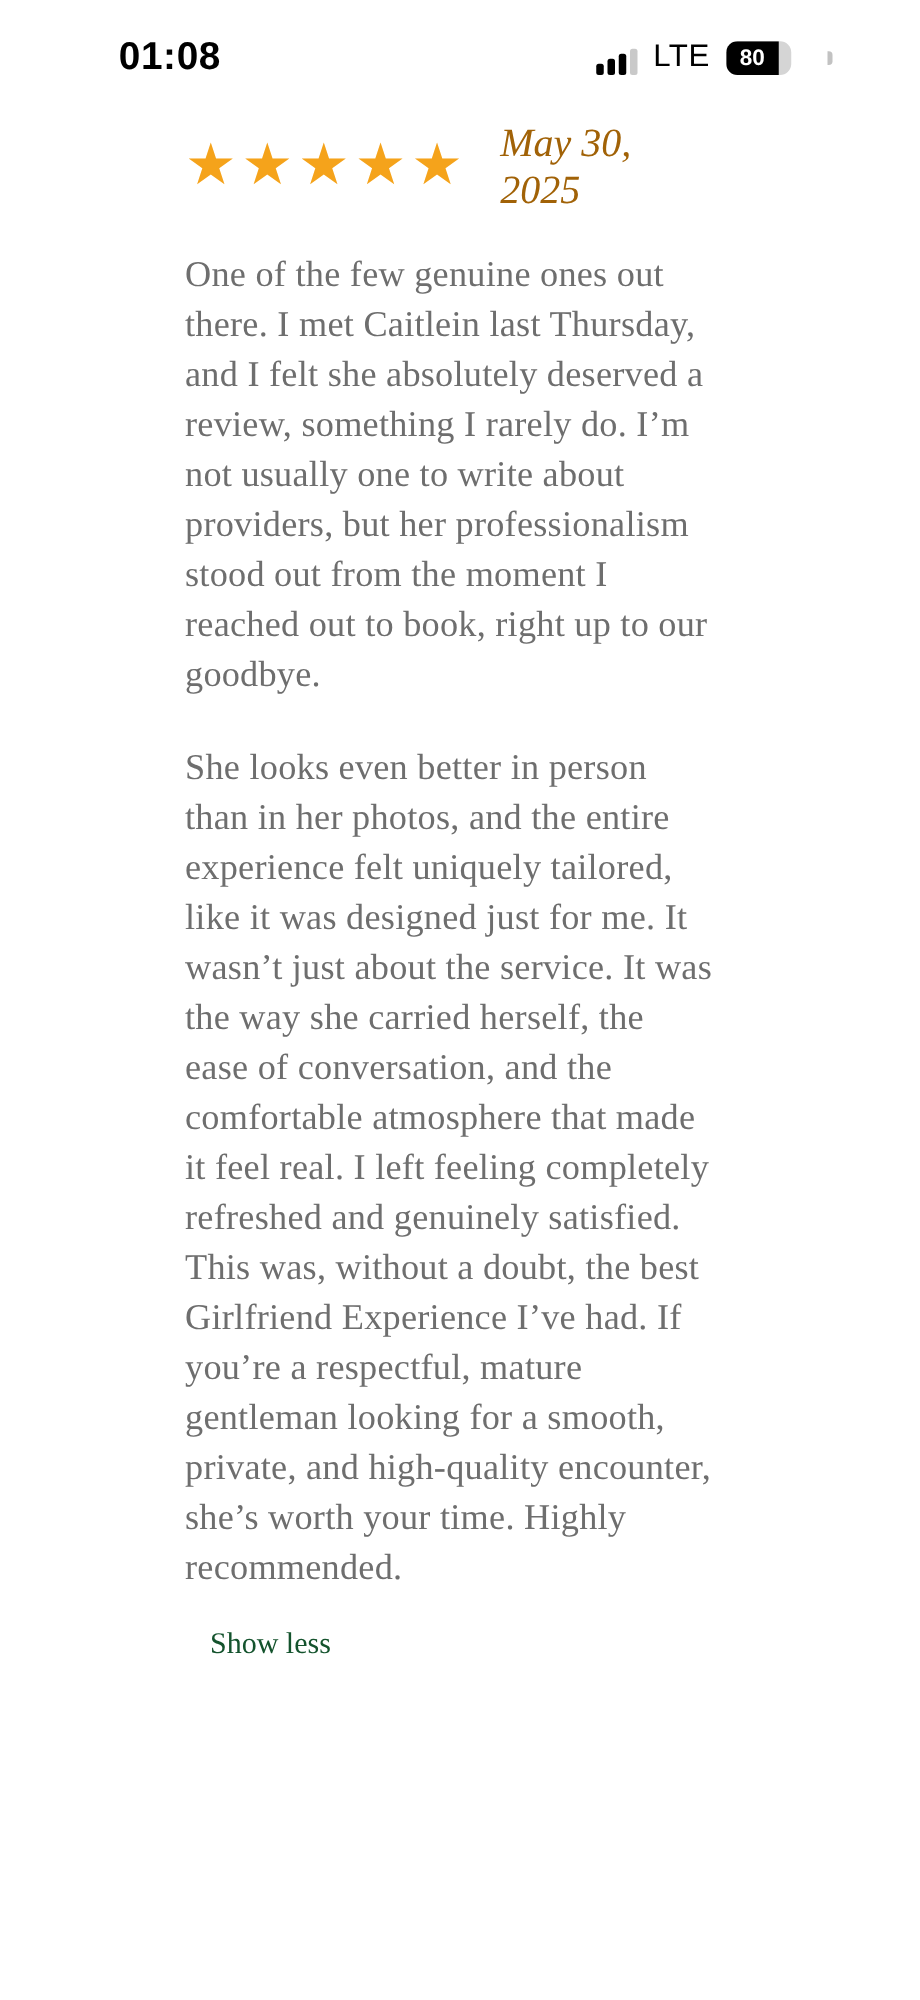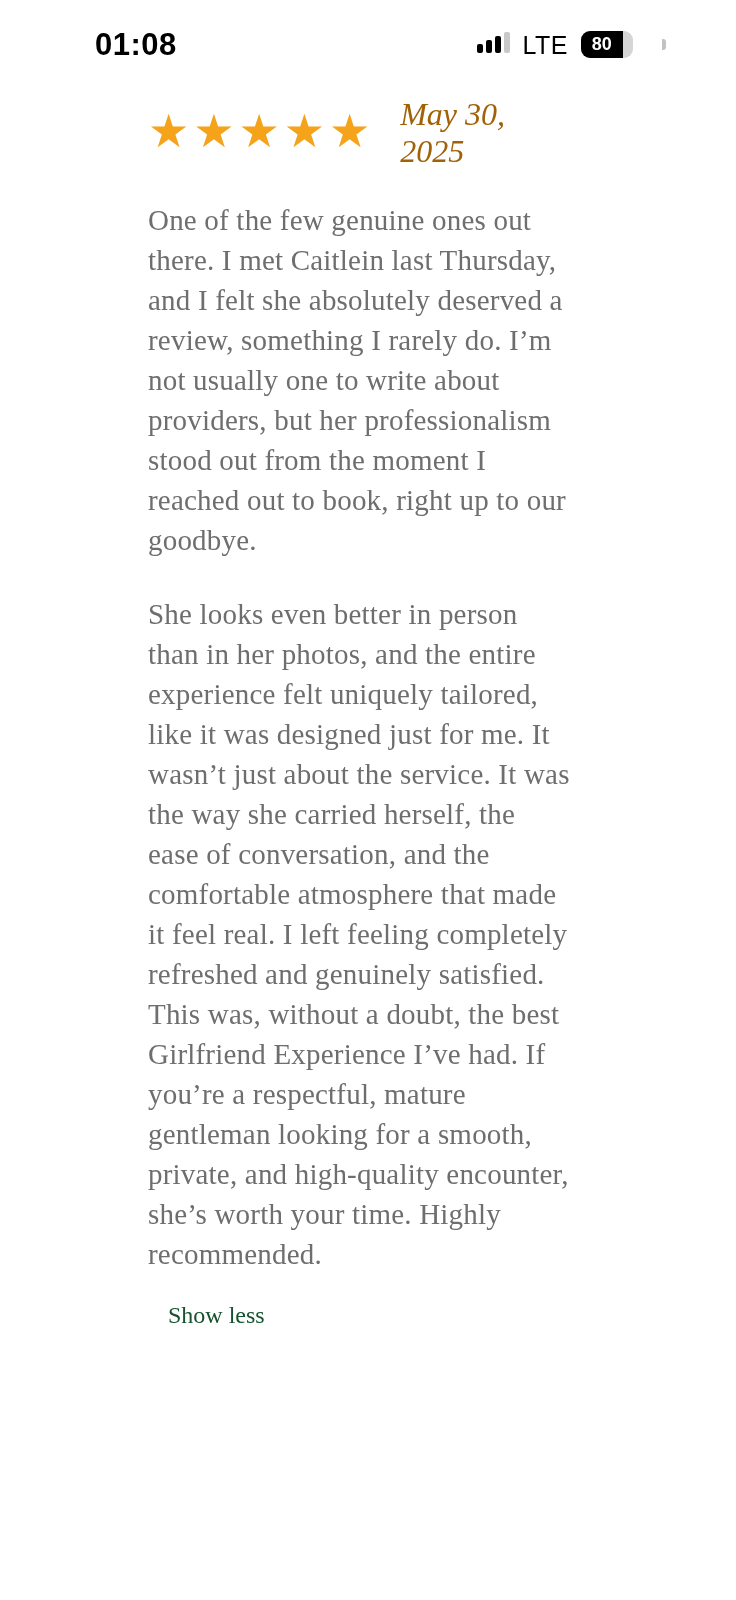--- a/index.html
+++ b/index.html
@@ -11,21 +11,21 @@
   }
 
   
   .status-bar {
     position:absolute; top:0; left:0; width:736px; height:82px;
     display:flex; align-items:center; justify-content:space-between;
     padding:8px 70px 0 95px;
     font-family:"Liberation Sans", sans-serif;
   }
   .time { font-size:31px; font-weight:700; color:#000; letter-spacing:.5px; }
-  .sb-right { display:flex; align-items:flex-start; gap:13px; }
+  .sb-right { display:flex; align-items:flex-end; gap:13px; }
   .signal { display:flex; align-items:flex-end; gap:3px; height:22px; }
   .signal .bar { width:6px; background:#000; border-radius:2px; }
   .signal .b1{height:9px;} .signal .b2{height:13px;} .signal .b3{height:17px;}
   .signal .b4{height:21px; background:#c9c9c9;}
   .network { font-size:25px; color:#000; letter-spacing:.5px; }
   .battery { display:flex; align-items:center;gap:28px; }
   .battery-body {
     width:52px; height:27px; border-radius:9px; background:#d5d5d5;
     overflow:hidden; position:relative;
   }

